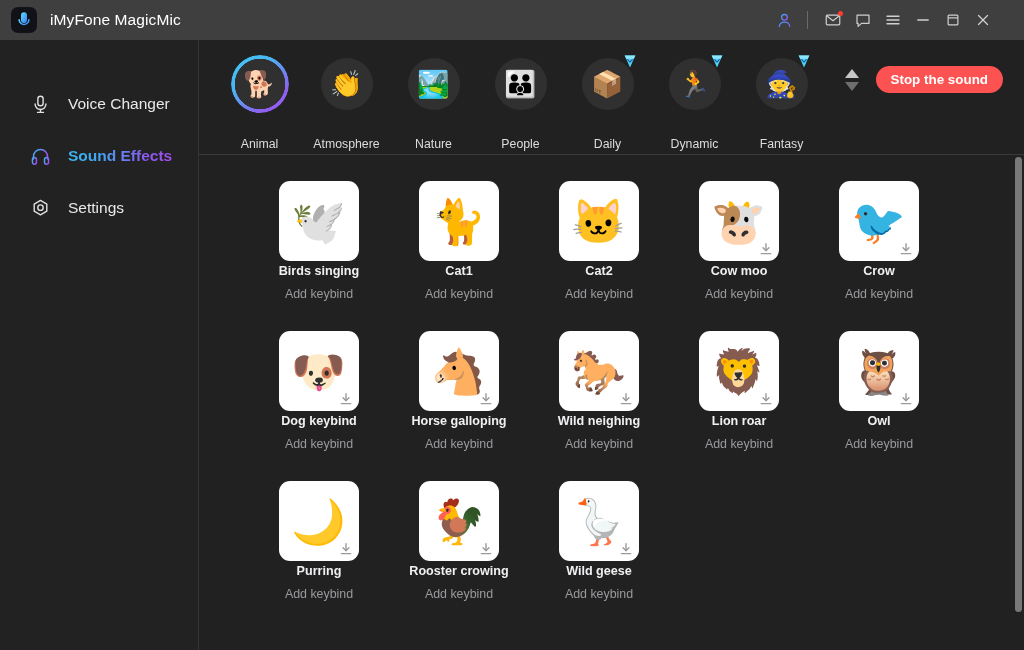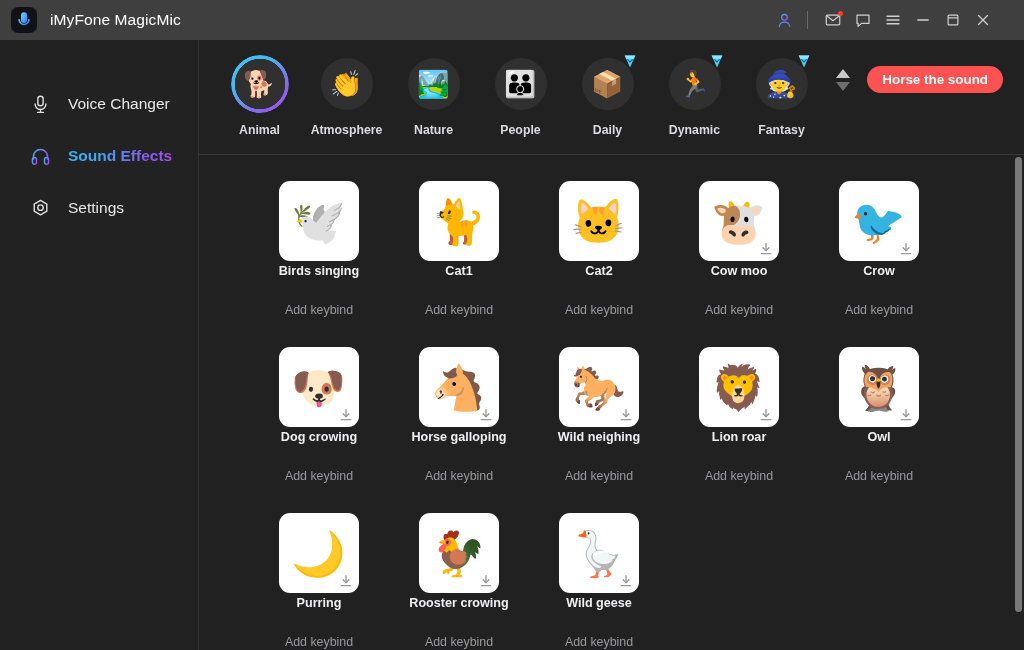--- a/index.html
+++ b/index.html
@@ -177,25 +177,25 @@
   .cat.selected .cat-circle-wrap::before {
     content: "";
     position: absolute;
     inset: 0;
     border-radius: 50%;
     background: linear-gradient(140deg, #3fc9f5 0%, #4ab4f2 35%, #8a63ef 75%, #a855f7 100%);
     -webkit-mask: radial-gradient(circle, transparent 0 25px, #000 25.5px);
             mask: radial-gradient(circle, transparent 0 25px, #000 25.5px);
   }
   .cat-label {
-    margin-top: 10px;
+    margin-top: 24px;
     font-size: 12.3px;
     color: #dcdcdf;
     white-space: nowrap;
-    font-weight: 700;
+    font-weight: 400;
   }
   .gem {
     position: absolute;
     top: -1px;
     right: -1px;
     width: 16px;
     height: 15px;
     display: block;
   }
 
@@ -281,21 +281,21 @@
   }
   .card-title {
     margin-top: 3px;
     font-size: 12.6px;
     font-weight: 700;
     color: #f0f0f2;
     text-align: center;
     white-space: nowrap;
   }
   .card-sub {
-    margin-top: 25px;
+    margin-top: 9px;
     font-size: 12.4px;
     color: #9a9a9e;
     text-align: center;
     white-space: nowrap;
   }
 
   
   .vscroll {
     position: absolute;
     top: 0;
@@ -509,21 +509,21 @@
             </svg>
           </div>
           <div class="cat-label">Fantasy</div>
         </div>
 
         <div class="catbar-right">
           <div class="sorter">
             <span class="tri up"></span>
             <span class="tri down"></span>
           </div>
-          <button class="stop-btn">Horse the sound</button>
+          <button class="stop-btn">Stop the sound</button>
         </div>
       </div>
 
       <div class="grid-scroll">
         <div class="grid">
 
           <div class="card">
             <div class="thumb">
               <span class="emoji">🕊️</span>
             </div>
@@ -581,21 +581,21 @@
             <div class="thumb">
               <span class="emoji">🐶</span>
               <svg class="dl" viewBox="0 0 24 24">
                 <g stroke="#9a9a9a" stroke-width="2.4" stroke-linecap="round" stroke-linejoin="round" fill="none">
                   <line x1="12" y1="3" x2="12" y2="14"></line>
                   <path d="M7 10l5 5 5-5"></path>
                   <line x1="4" y1="20" x2="20" y2="20"></line>
                 </g>
               </svg>
             </div>
-            <div class="card-title">Dog crowing</div>
+            <div class="card-title">Dog keybind</div>
             <div class="card-sub">Add keybind</div>
           </div>
 
           <div class="card">
             <div class="thumb">
               <span class="emoji">🐴</span>
               <svg class="dl" viewBox="0 0 24 24">
                 <g stroke="#9a9a9a" stroke-width="2.4" stroke-linecap="round" stroke-linejoin="round" fill="none">
                   <line x1="12" y1="3" x2="12" y2="14"></line>
                   <path d="M7 10l5 5 5-5"></path>

